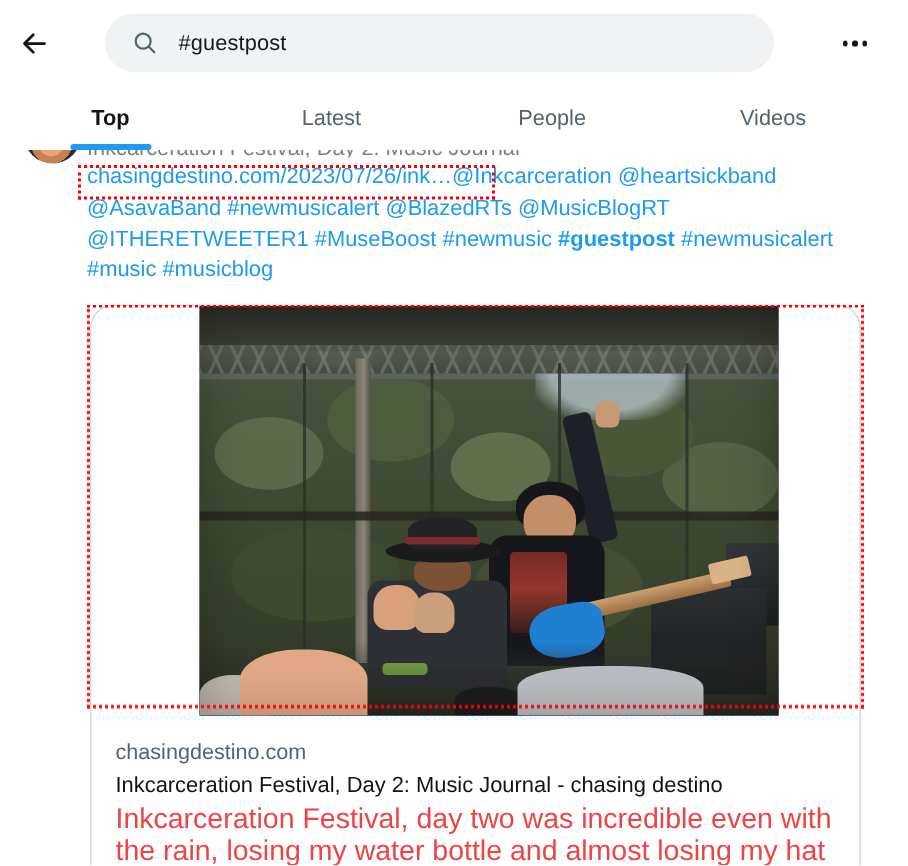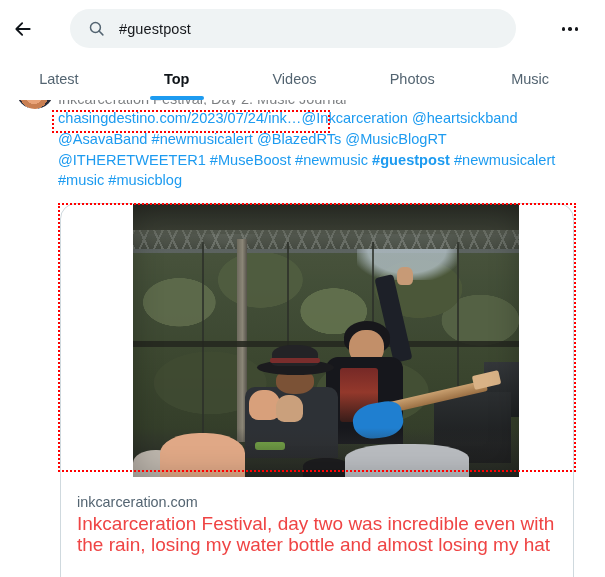--- a/index.html
+++ b/index.html
@@ -495,50 +495,46 @@
     <button id="more-btn" aria-label="More">
       <span class="dot3">
         <span></span>
           <span></span>
           <span></span>
       </span>
     </button>
   </div>
 
   <div id="tabs">
-    <div class="tab">
-      <span>Latest</span>
-
-    </div>
     <div class="tab active">
       <span>Top</span>
       <span class="underline"></span>
     </div>
     <div class="tab">
+      <span>Latest</span>
+
+    </div>
+    <div class="tab">
+      <span>People</span>
+
+    </div>
+    <div class="tab">
       <span>Videos</span>
 
     </div>
-    <div class="tab">
-      <span>Photos</span>
-
-    </div>
-    <div class="tab">
-      <span>Music</span>
-
-    </div>
   </div>
 
   <div id="timeline">
 
     <div id="avatar"></div>
 
     <div id="clipped-line">Inkcarceration Festival, Day 2: Music Journal</div>
 
     <div id="tweet-text">
-      <a class="lnk" href="#">chasingdestino.com/2023/07/24/ink…</a><span>@Inkcarceration @heartsickband</span>
+      <a class="lnk" href="#">chasingdestino.com/2023/07/26/ink…</a><span>@Inkcarceration @heartsickband</span>
       <span>@AsavaBand  #newmusicalert @BlazedRTs @MusicBlogRT</span>
       <span> @ITHERETWEETER1 #MuseBoost #newmusic </span><span class="bold">#guestpost</span>
       <span>#newmusicalert #music #musicblog</span>
     </div>
 
     <div id="link-card">
 
       <div id="card-media">
         <div id="photo">
           <div class="ph" id="ph-sky"></div>
@@ -575,21 +571,22 @@
           <div class="ph" id="ph-crowd"></div>
           <div class="ph" id="ph-crowd-head1"></div>
           <div class="ph" id="ph-crowd-head3"></div>
           <div class="ph" id="ph-crowd-head2"></div>
           <div class="ph" id="ph-crowd-hand"></div>
           <div class="ph" id="ph-blur"></div>
         </div>
       </div>
 
       <div id="card-text">
-        <div id="card-domain">inkcarceration.com</div>
+        <div id="card-domain">chasingdestino.com</div>
+        <div id="card-title">Inkcarceration Festival, Day 2: Music Journal - chasing destino</div>
         <div id="card-desc">Inkcarceration Festival, day two was incredible even with the rain, losing my water bottle and almost losing my hat and vertical position …</div>
       </div>
     </div>
   </div>
 
   <div class="annot" id="annot-link"></div>
   <div class="annot" id="annot-card"></div>
 
 </div>
 

